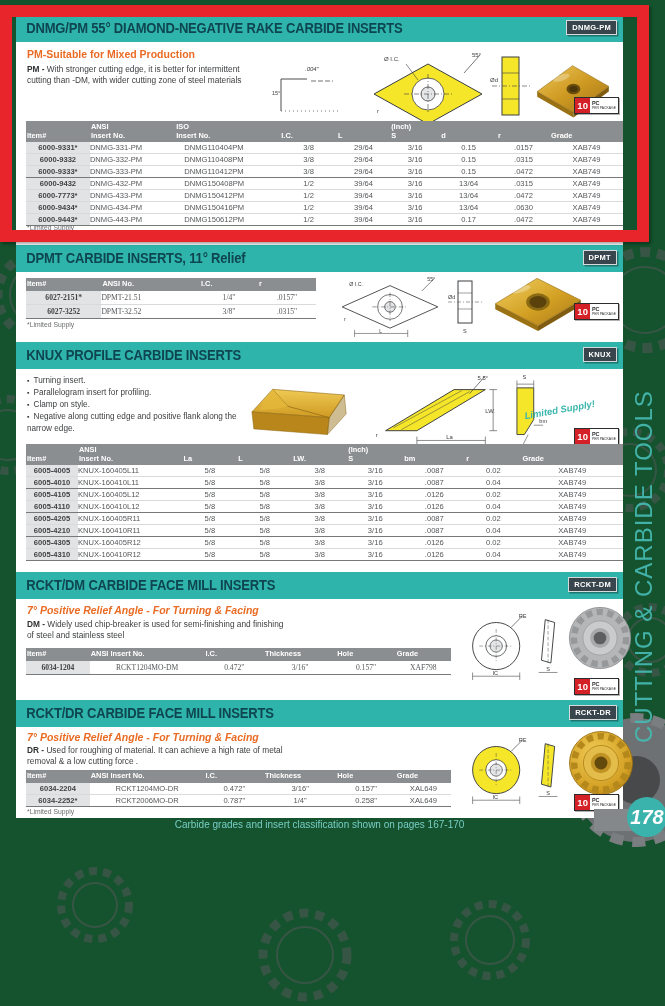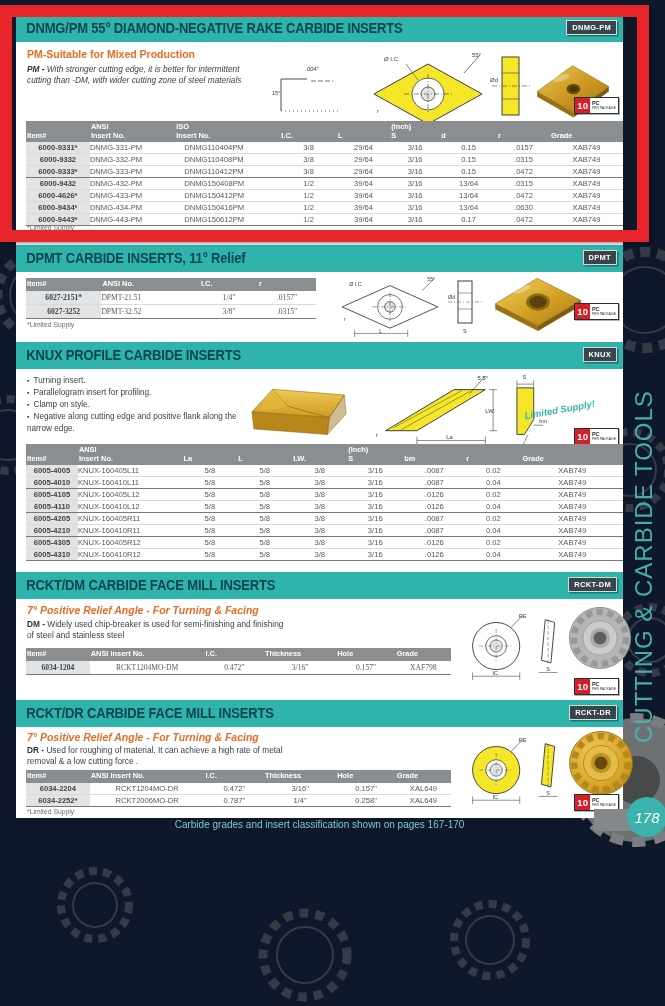--- a/index.html
+++ b/index.html
@@ -1,17 +1,17 @@
 <!DOCTYPE html>
 <html><head>
 <meta charset="utf-8">
 <style>
   html,body{margin:0;padding:0;}
   body{font-family:"Liberation Sans",sans-serif;background:#2e3032;}
-  .screen{position:relative;width:665px;height:1006px;background:#0f172a;overflow:hidden;}
+  .screen{position:relative;width:665px;height:1006px;background:#14532d;overflow:hidden;}
   .gears{position:absolute;left:0;top:0;z-index:0;}
   .page{position:absolute;left:16px;top:8px;width:607px;height:810px;background:#ffffff;z-index:2;}
   .section{position:absolute;left:0;width:607px;}
   .band{position:relative;height:27px;background:#2fb4ab;}
   .band-title{display:inline-block;transform:scaleX(.93);transform-origin:left center;
     font-size:14px;font-weight:800;color:#0e4550;line-height:27px;padding-left:11px;
     letter-spacing:-.2px;white-space:nowrap;}
   .band-badge{position:absolute;right:6px;top:5px;background:#39454d;color:#fff;
     font-size:7.5px;font-weight:bold;padding:2px 5px;border:1px solid #d7dadb;
     box-shadow:1.5px 1.5px 0 rgba(0,0,0,.35);letter-spacing:.3px;}
@@ -46,21 +46,21 @@
     border:12px solid #e8252b;box-sizing:border-box;z-index:10;
     box-shadow:2px 2px 3px rgba(0,0,0,.35);pointer-events:none;}
   .sidebar-title{position:absolute;right:3px;top:328px;height:478px;width:32px;z-index:3;
     writing-mode:vertical-rl;transform:rotate(180deg);color:#45b8b0;font-size:24px;
     letter-spacing:1px;font-weight:normal;text-align:center;opacity:.95;}
   .footer-note{position:absolute;left:16px;top:819px;width:607px;text-align:center;
     font-size:10px;font-weight:normal;color:#79cdc6;z-index:3;}
   .page-tab{position:absolute;left:594px;top:809px;width:40px;height:22px;background:#85888b;z-index:3;}
   .page-circle{position:absolute;left:627px;top:797px;width:40px;height:40px;border-radius:50%;
     background:#39b3ac;z-index:4;display:flex;align-items:center;justify-content:center;}
-  .page-num{color:#fff;font-size:15px;font-weight:normal;font-style:italic;}
+  .page-num{color:#fff;font-size:20px;font-weight:bold;font-style:italic;}
 </style>
 </head>
 <body>
 
 <div class="screen">
 
   <svg class="gears" width="665" height="1006" viewBox="0 0 665 1006">
     <g fill="none" stroke="#55575a" opacity=".55">
       <g>
           <circle cx="40" cy="295" r="42" stroke-width="9" stroke-dasharray="9 7"></circle>
@@ -107,21 +107,21 @@
   </svg>
 
   <div class="page">
 
     <div class="section" style="top:7px;height:228px;">
       <div class="band">
         <span class="band-title">DNMG/PM 55° DIAMOND-NEGATIVE RAKE CARBIDE INSERTS</span>
         <span class="band-badge">DNMG-PM</span>
       </div>
       <div class="subtitle" style="top:33px;">PM-Suitable for Mixed Production</div>
-      <div class="desc" style="top:49px;width:238px;font-style:italic;">
+      <div class="desc" style="top:49px;width:238px;">
         <b>PM -</b>
         <span>With stronger cutting edge, it is better for intermittent cutting than -DM, with wider cutting zone of steel materials</span>
       </div>
 
       <svg class="diag" style="left:255px;top:44px;" width="95" height="60" viewBox="0 0 95 60">
         <path d="M10,20 h26 M10,20 v32" stroke="#4a4c4e" stroke-width="1" fill="none"></path>
         <path d="M10,52 h58" stroke="#4a4c4e" stroke-width=".8" stroke-dasharray="1 3" fill="none"></path>
         <path d="M40,22 h22" stroke="#4a4c4e" stroke-width=".8" stroke-dasharray="5 2" fill="none"></path>
         <text x="34" y="12" font-size="6" font-style="italic">.004"</text>
         <text x="1" y="36" font-size="5.5">15°</text>
@@ -242,21 +242,21 @@
               <td>DNMG-432-PM</td>
               <td>DNMG150408PM</td>
               <td>1/2</td>
               <td>39/64</td>
               <td>3/16</td>
               <td>13/64</td>
               <td>.0315</td>
               <td>XAB749</td>
             </tr>
             <tr>
-              <td class="item-cell">6000-4626*</td>
+              <td class="item-cell">6000-7773*</td>
               <td>DNMG-433-PM</td>
               <td>DNMG150412PM</td>
               <td>1/2</td>
               <td>39/64</td>
               <td>3/16</td>
               <td>13/64</td>
               <td>.0472</td>
               <td>XAB749</td>
             </tr>
             <tr>

